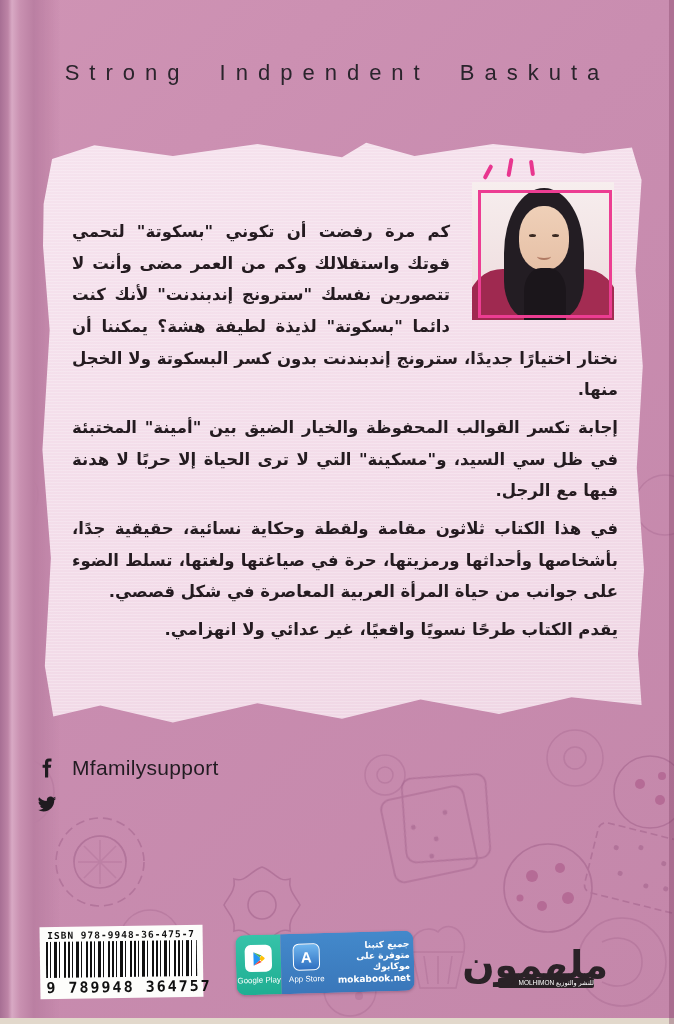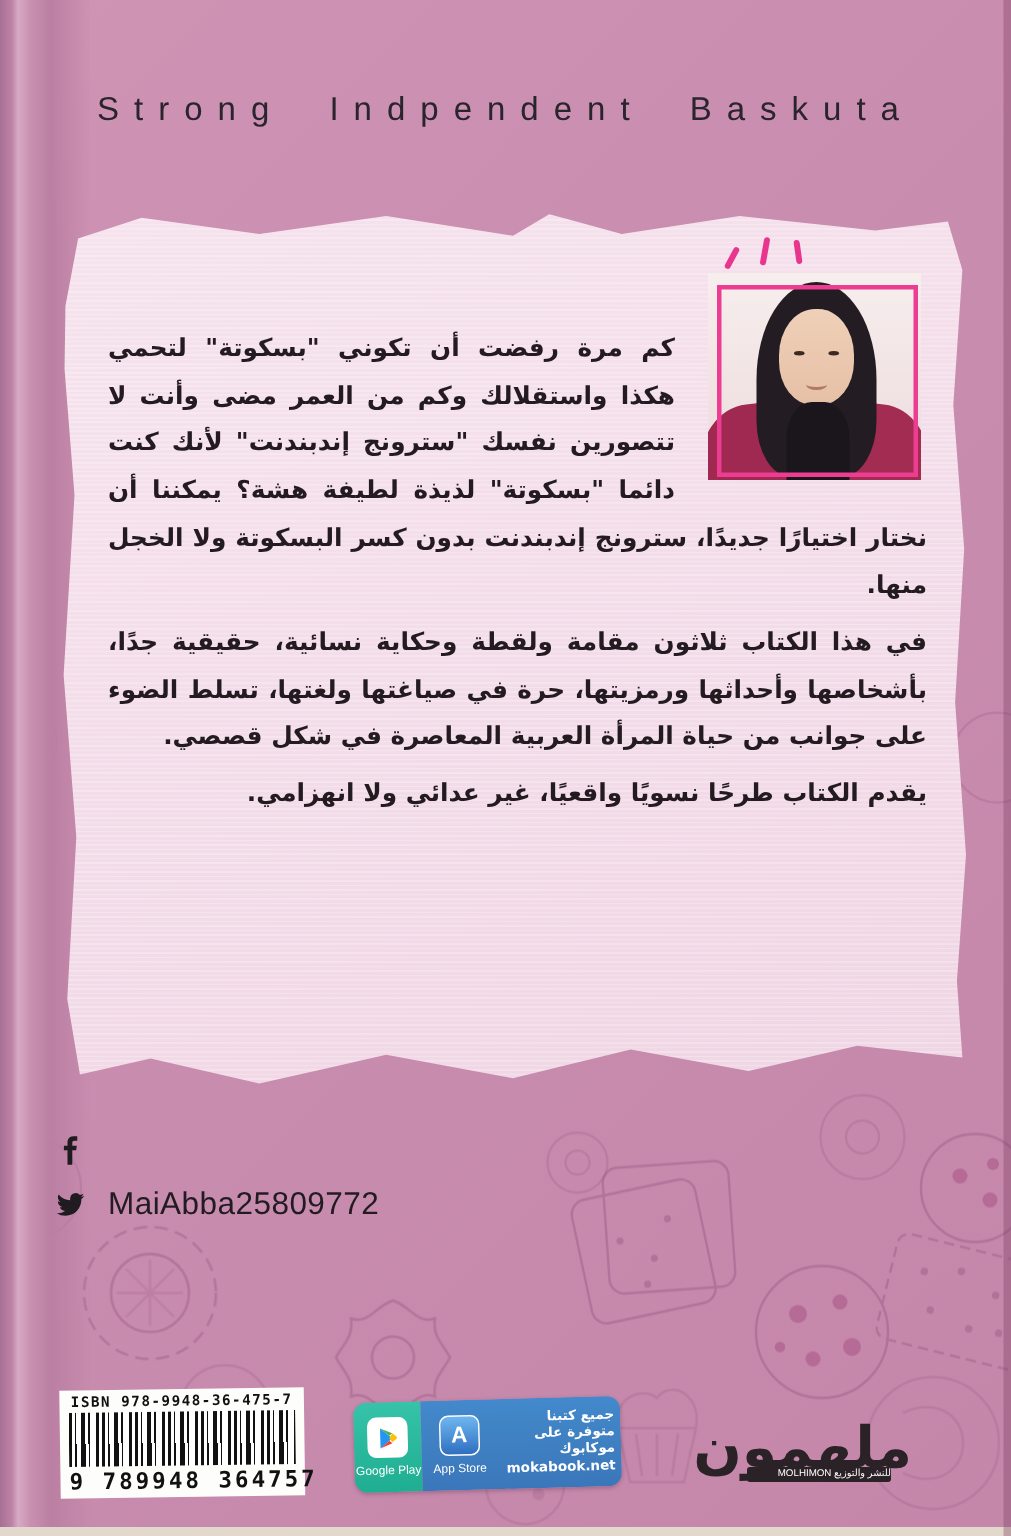--- a/index.html
+++ b/index.html
@@ -206,42 +206,43 @@
           <div class="hijab"></div>
           <div class="face">
             <div class="eye l"></div>
             <div class="eye r"></div>
             <div class="mouth"></div>
           </div>
           <div class="scarf-front"></div>
         </div>
         <div class="frame"></div>
       </div>
-      <p class="first">كم مرة رفضت أن تكوني "بسكوتة" لتحمي هكذا واستقلالك وكم من العمر مضى وأنت لا تتصورين نفسك "سترونج إندبندنت" لأنك كنت دائما "بسكوتة" لذيذة لطيفة هشة؟ يمكننا أن نختار اختيارًا جديدًا، سترونج إندبندنت بدون كسر البسكوتة ولا الخجل منها.</p>
+      <p class="first">كم مرة رفضت أن تكوني "بسكوتة" لتحمي قوتك واستقلالك وكم من العمر مضى وأنت لا تتصورين نفسك "سترونج إندبندنت" لأنك كنت دائما "بسكوتة" لذيذة لطيفة هشة؟ يمكننا أن نختار اختيارًا جديدًا، سترونج إندبندنت بدون كسر البسكوتة ولا الخجل منها.</p>
+      <p>إجابة تكسر القوالب المحفوظة والخيار الضيق بين "أمينة" المختبئة في ظل سي السيد، و"مسكينة" التي لا ترى الحياة إلا حربًا لا هدنة فيها مع الرجل.</p>
       <p>في هذا الكتاب ثلاثون مقامة ولقطة وحكاية نسائية، حقيقية جدًا، بأشخاصها وأحداثها ورمزيتها، حرة في صياغتها ولغتها، تسلط الضوء على جوانب من حياة المرأة العربية المعاصرة في شكل قصصي.</p>
       <p>يقدم الكتاب طرحًا نسويًا واقعيًا، غير عدائي ولا انهزامي.</p>
     </div>
   </div>
 </div>
 
 <div class="social">
   <div class="social-row">
     <span class="social-ic">
       <svg width="20" height="20" viewBox="0 0 20 20">
           <path fill="#1f1b20" d="M12.5 3.5h2V.5h-2.6C9 .5 8 2.6 8 4.6v2.2H5.6v3H8v9.7h3.2v-9.7h2.6l.4-3H11.2V4.9c0-.9.4-1.4 1.3-1.4z"></path>
         </svg>
     </span>
+    <span class="social-txt">Mfamilysupport</span>
   </div>
   <div class="social-row">
     <span class="social-ic">
       <svg width="20" height="20" viewBox="0 0 24 24">
           <path fill="#1f1b20" d="M23 5.1c-.8.4-1.7.6-2.6.8a4.6 4.6 0 0 0 2-2.6c-.9.5-1.9.9-2.9 1.1a4.5 4.5 0 0 0-7.8 3.1c0 .4 0 .7.1 1A12.8 12.8 0 0 1 2.5 3.9a4.5 4.5 0 0 0 1.4 6 4.4 4.4 0 0 1-2-.5v.1c0 2.2 1.5 4 3.6 4.4-.4.1-.8.2-1.2.2l-.8-.1a4.5 4.5 0 0 0 4.2 3.1A9 9 0 0 1 1 19a12.7 12.7 0 0 0 6.9 2c8.3 0 12.8-6.9 12.8-12.8v-.6c.9-.6 1.6-1.4 2.3-2.5z"></path>
         </svg>
     </span>
-    <span class="social-txt">MaiAbba25809772</span>
   </div>
 </div>
 
 <div class="barcode">
   <div class="isbn">ISBN 978-9948-36-475-7</div>
   <div class="bars"></div>
   <div class="digits">9 789948 364757</div>
 </div>
 
 <div class="badges">

